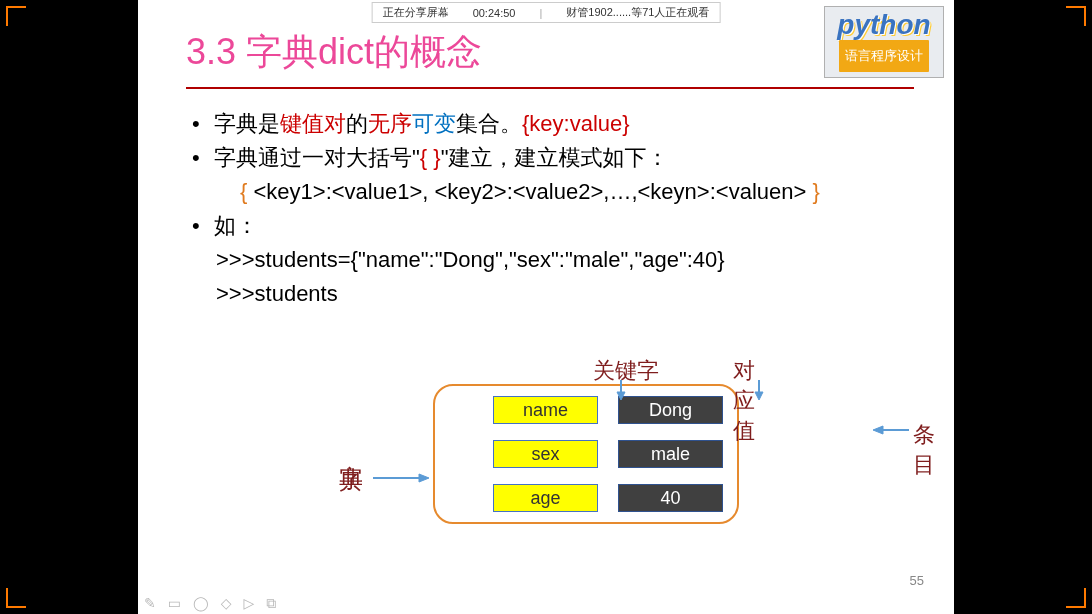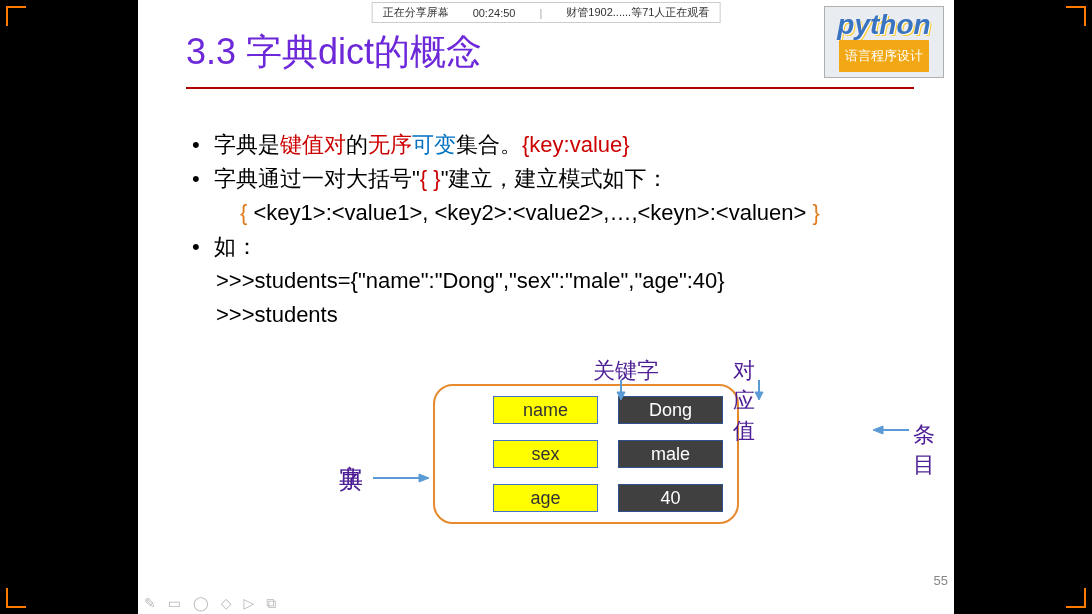--- a/index.html
+++ b/index.html
@@ -40,21 +40,21 @@
       padding: 2px 10px;
       display: flex;
       gap: 24px;
       align-items: center;
       color: #333;
     }
     .top-bar .sep { color: #aaa; }
     .header { position: relative; }
     .title {
       font-size: 36px;
-      color: #6d28d9;
+      color: #ec4899;
       padding: 28px 0 10px 48px;
       font-weight: normal;
     }
     .hr {
       border: none;
       border-top: 2px solid #b00000;
       margin: 0 40px 0 48px;
     }
     .logo {
       position: absolute;
@@ -83,38 +83,37 @@
       font-size: 13px;
       padding: 7px 6px;
       margin-top: 2px;
       border-radius: 1px;
     }
     .content {
       padding: 18px 22px 0 50px;
       font-size: 22px;
       color: #000;
       line-height: 1.55;
-      margin-top: 21px;
     }
     .bullet { padding-left: 26px; position: relative; }
     .bullet::before { content: "•"; position: absolute; left: 4px; }
     .red { color: #cc0000; }
     .blue { color: #0070c0; }
     .orange { color: #e07b1f; }
     .syntax {
       padding-left: 52px;
       font-size: 22px;
     }
     .code-line {
       padding-left: 28px;
       font-size: 22px;
     }
     .page-num {
       position: absolute;
-      right: 6px;
+      right: 30px;
       bottom: 26px;
       color: #888;
       font-size: 13px;
     }
     .toolbar {
       position: absolute;
       bottom: 2px;
       left: 6px;
       display: flex;
       gap: 12px;
@@ -146,21 +145,21 @@
       align-items: center;
       justify-content: center;
       font-size: 18px;
       border: 1px solid #4472c4;
     }
     .cell.key { background: #ffff00; color: #333; margin-left: 44px; }
     .cell.val { background: #404040; color: #fff; border-color: #2f528f; }
     .label {
       position: absolute;
       font-size: 22px;
-      color: #4c1d95;
+      color: #7f1d1d;
     }
     .lbl-keyword { left: 160px; top: -28px; }
     .lbl-value { left: 300px; top: -28px; }
     .lbl-entry { left: 480px; top: 36px; }
     .lbl-dict {
       left: -98px;
       top: 62px;
       writing-mode: vertical-rl;
       letter-spacing: 2px;
       font-size: 24px;

